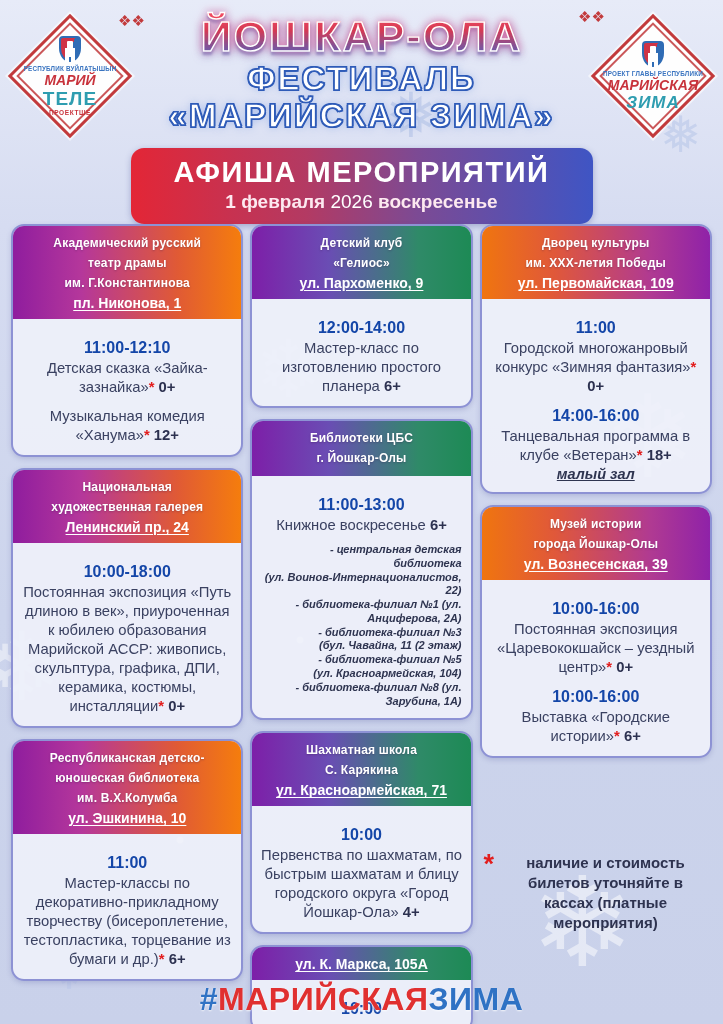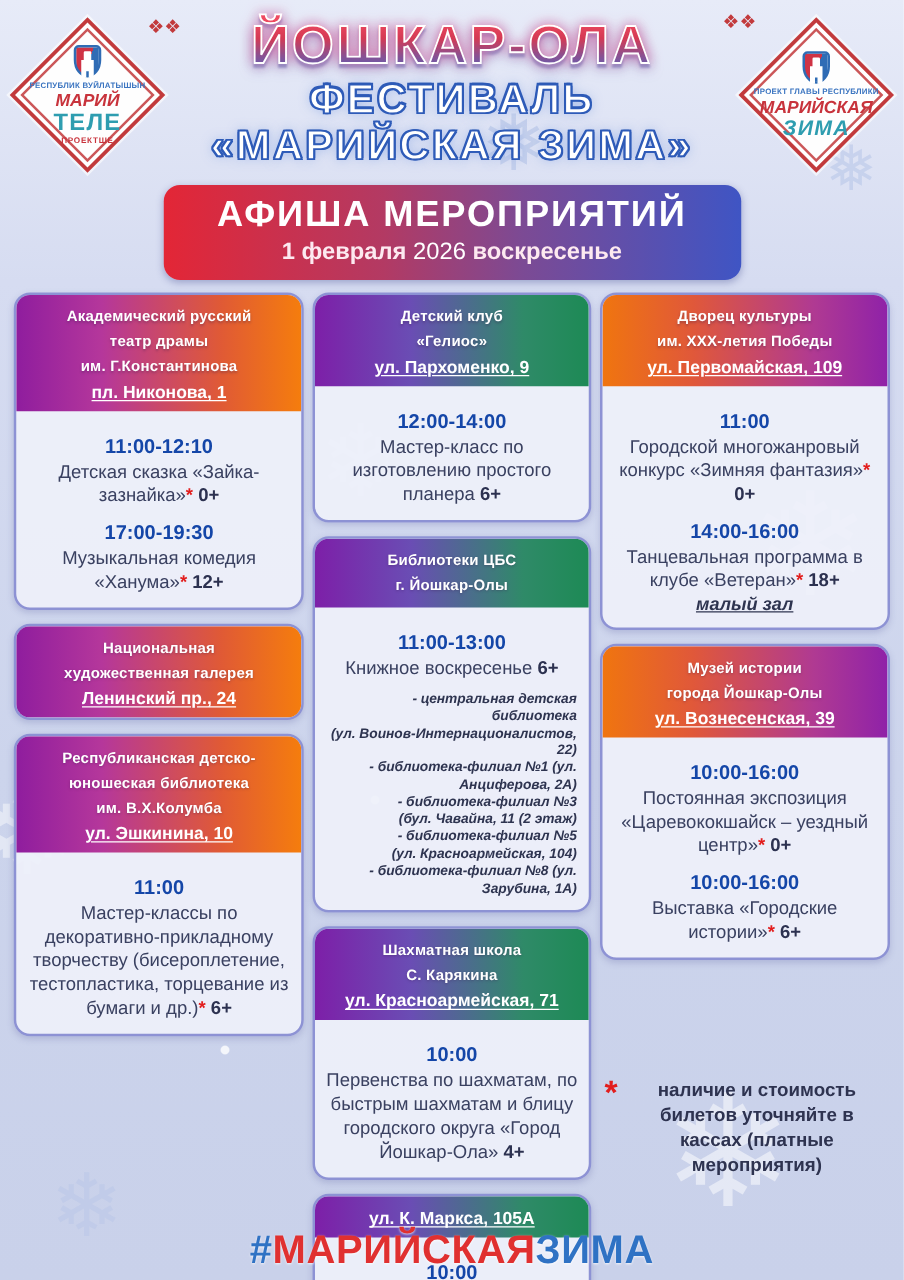--- a/index.html
+++ b/index.html
@@ -61,21 +61,21 @@
     .city-title{ color:#d8415f; }
   }
   .festival{
     font-size:33px; font-weight:800; color:#fff; letter-spacing:2px; line-height:1.12;
     -webkit-text-stroke:1.3px #2e5bb8;
     text-shadow:-1px -1px 0 #2e5bb8, 1px -1px 0 #2e5bb8, -1px 1px 0 #2e5bb8, 1px 1px 0 #2e5bb8, 0 0 9px rgba(130,160,225,.75);
   }
 
   
   .banner{
-    width:462px; margin:13px auto 10px; padding:8px 10px 11px;
+    width:462px; margin:13px auto 0; padding:8px 10px 11px;
     border-radius:13px; text-align:center;
     background:linear-gradient(90deg,#e32636 0%, #b33a63 38%, #7c4a94 62%, #3f55c4 100%);
     box-shadow:0 2px 6px rgba(60,70,140,.35);
   }
   .banner-title{ color:#fff; font-size:29px; font-weight:800; letter-spacing:1.5px; }
   .banner-date{ color:#fde9f0; font-size:19px; font-weight:600; margin-top:2px; }
   .banner-date .yr{ font-weight:400; color:#fff; }
 
   
   .grid{
@@ -178,30 +178,35 @@
 театр драмы
 им. Г.Константинова</div>
             <div class="card-address">пл. Никонова, 1</div>
           </div>
           <div class="card-body">
             <div class="event">
               <div class="event-time">11:00-12:10</div>
               <p class="event-text"><span class="t">Детская сказка «Зайка-зазнайка»</span><span class="star">*</span> <span class="age">0+</span></p>
             </div>
             <div class="event">
-              <div class="event-time">17:00-19:30</div>
               <p class="event-text"><span class="t">Музыкальная комедия «Ханума»</span><span class="star">*</span> <span class="age">12+</span></p>
             </div>
           </div>
         </article>
         <article class="card">
           <div class="card-header grad-purple-orange">
             <div class="card-title">Национальная
 художественная галерея</div>
             <div class="card-address">Ленинский пр., 24</div>
+          </div>
+          <div class="card-body">
+            <div class="event">
+              <div class="event-time">10:00-18:00</div>
+              <p class="event-text"><span class="t">Постоянная экспозиция «Путь длиною в век», приуроченная к юбилею образования Марийской АССР: живопись, скульптура, графика, ДПИ, керамика, костюмы, инсталляции</span><span class="star">*</span> <span class="age">0+</span></p>
+            </div>
           </div>
         </article>
         <article class="card">
           <div class="card-header grad-purple-orange">
             <div class="card-title">Республиканская детско-
 юношеская библиотека
 им. В.Х.Колумба</div>
             <div class="card-address">ул. Эшкинина, 10</div>
           </div>
           <div class="card-body">

